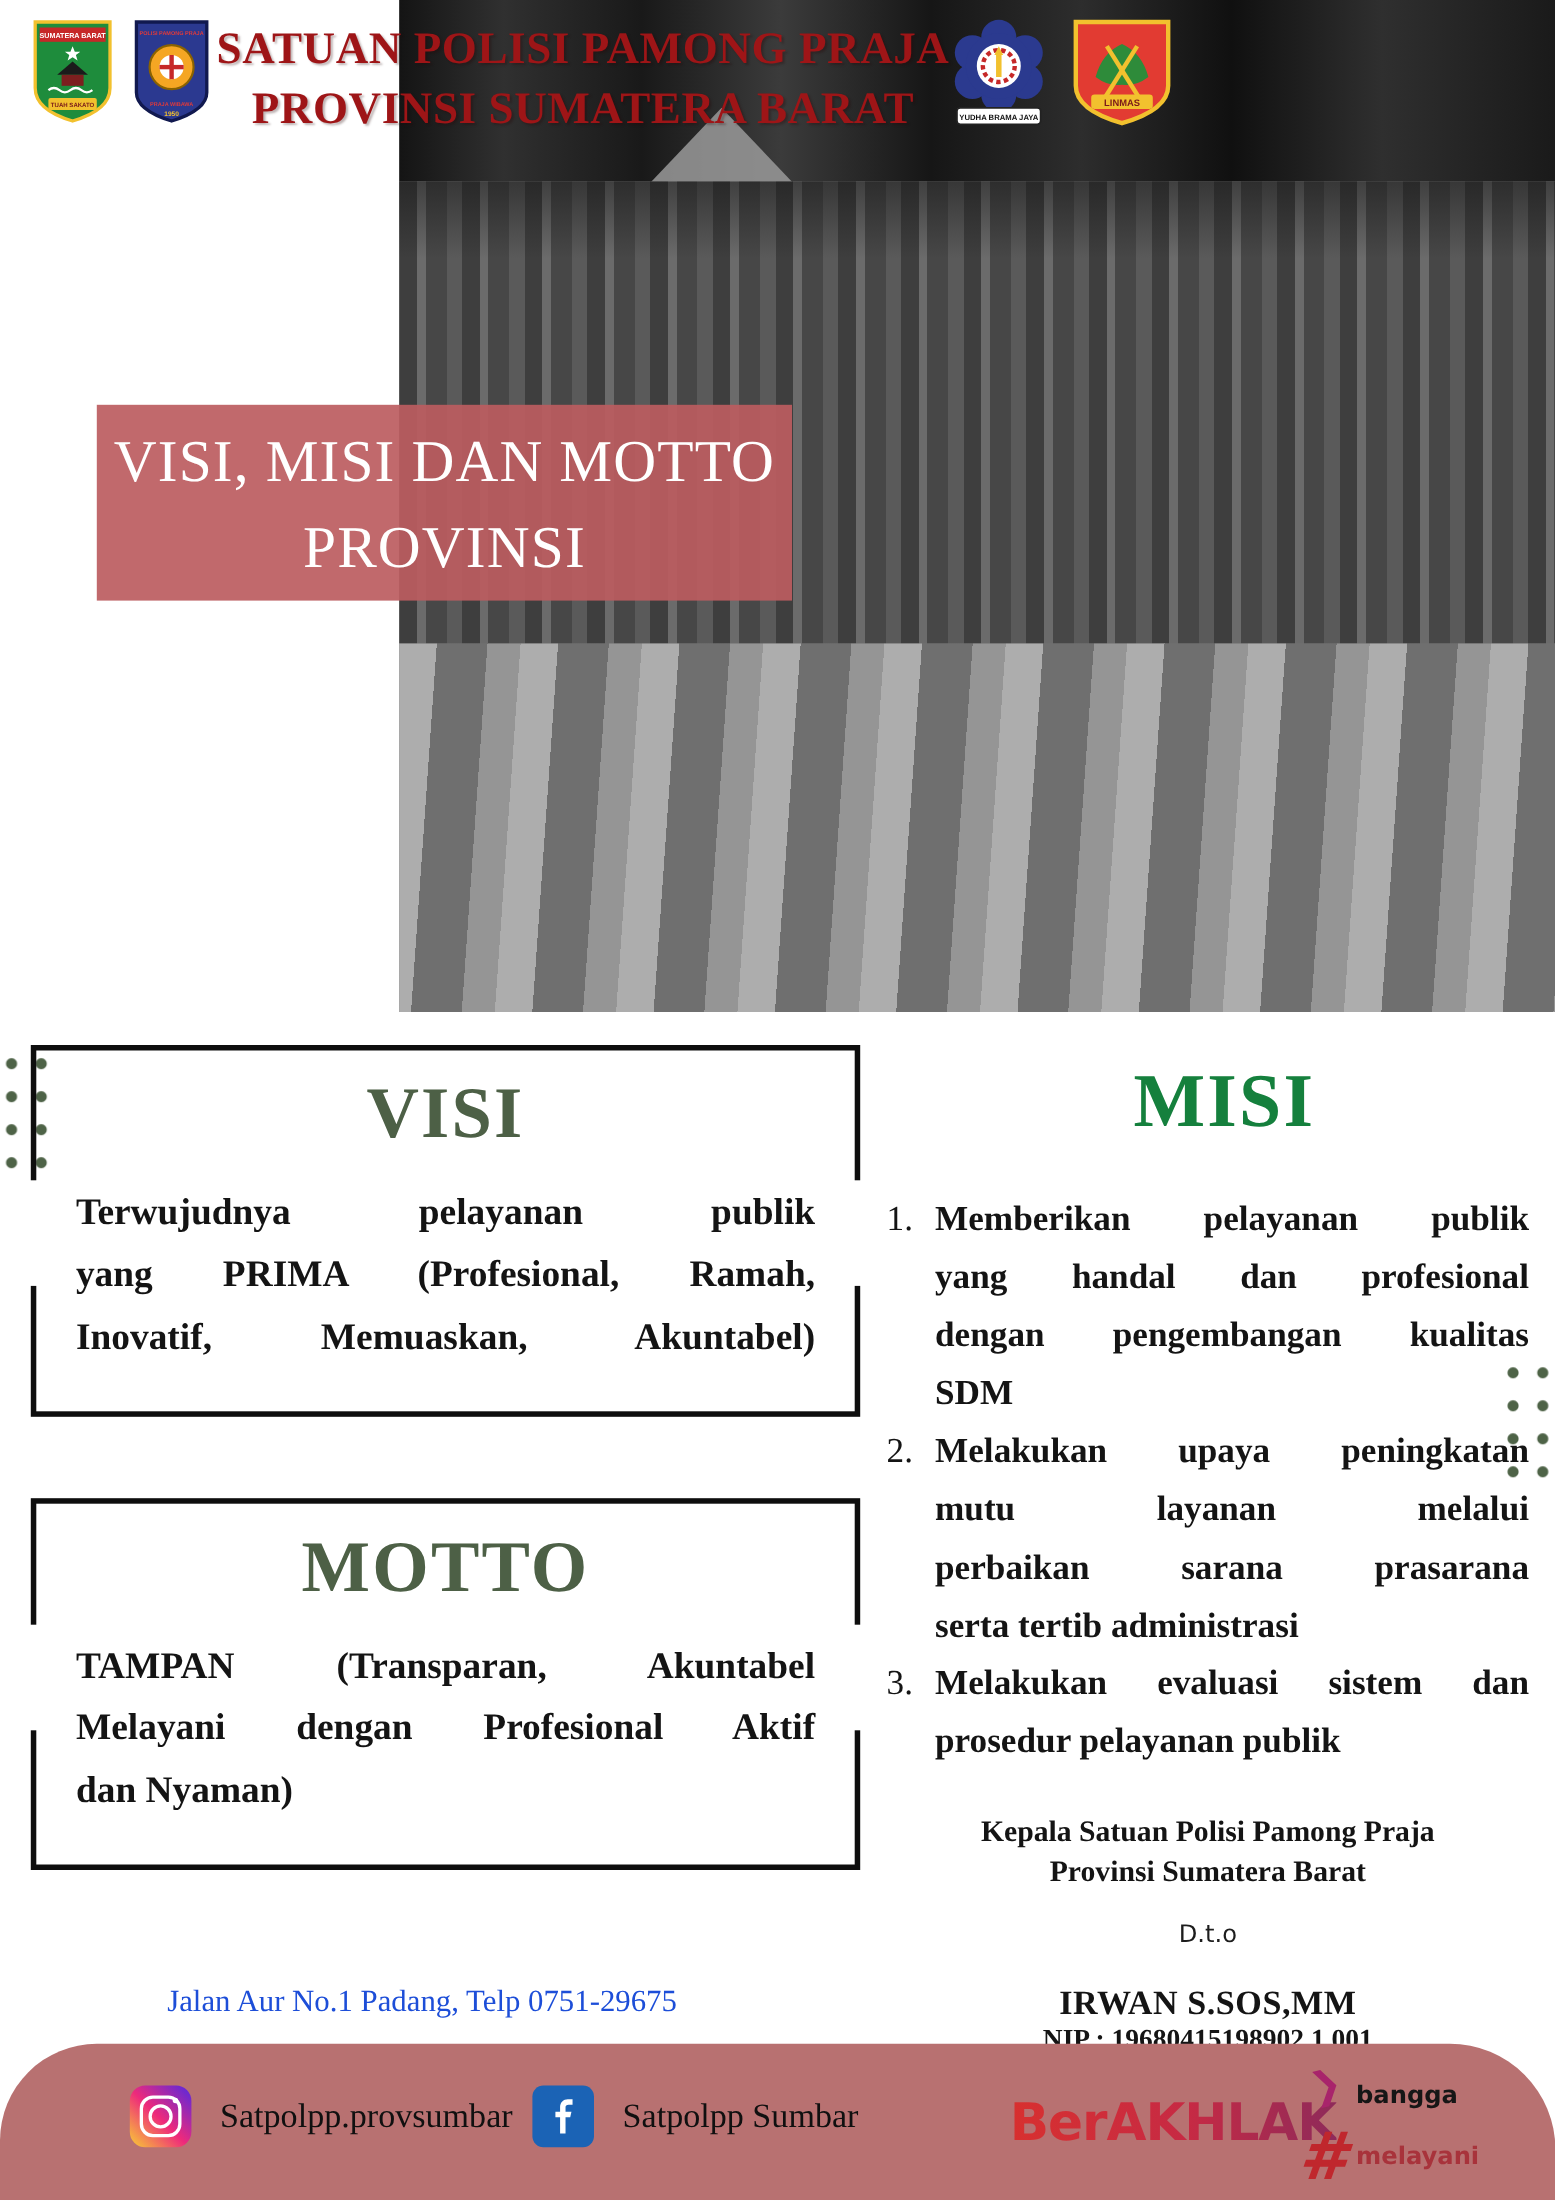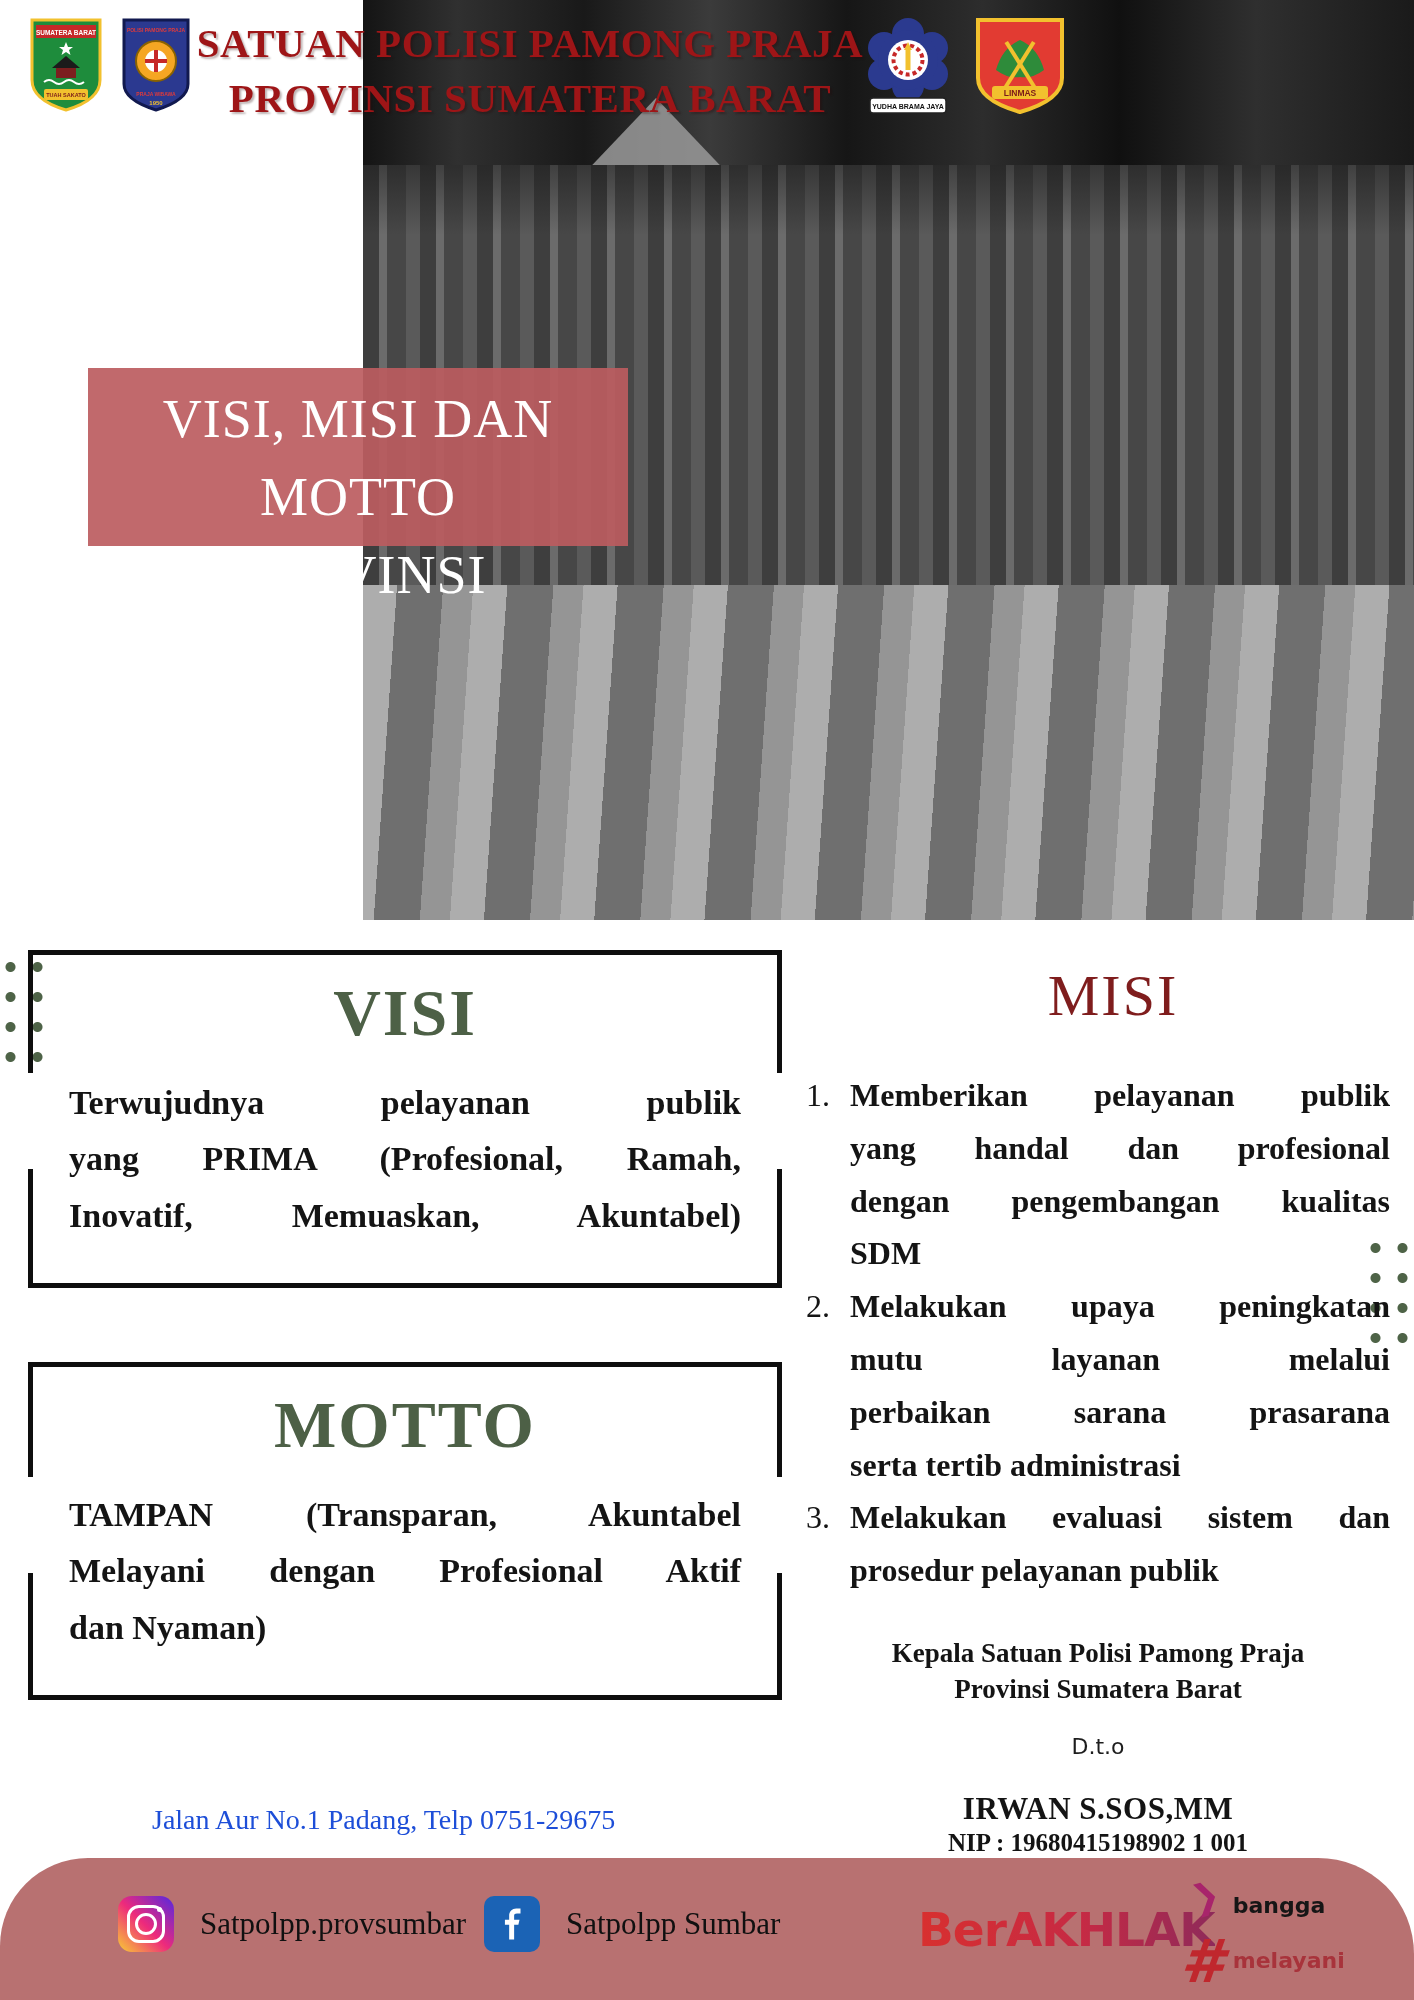--- a/index.html
+++ b/index.html
@@ -18,40 +18,40 @@
   .photo-grass{position:absolute;left:0;top:585px;right:0;height:335px;
     background:repeating-linear-gradient(94deg,#adadad 0 34px,#6f6f6f 34px 80px,#959595 80px 110px);}
 
   
   .brand-title{position:absolute;left:172px;top:16px;width:716px;text-align:center;
     font-weight:700;font-size:41px;line-height:1.34;color:#9e1517;letter-spacing:.5px;
     text-shadow:2px 2px 2px rgba(40,5,5,.3);}
   .logo{position:absolute;}
 
   
-  .banner{position:absolute;left:88px;top:368px;width:540px;height:178px;
+  .banner{position:absolute;left:88px;top:368px;width:632px;height:178px;
     background:rgba(188,92,96,.92);color:#fff;text-align:center;
     font-size:54px;line-height:78px;padding-top:12px;box-sizing:border-box;letter-spacing:1px;}
 
   
   .frame{position:absolute;border:5px solid #0e0e0e;box-sizing:border-box;background:transparent;z-index:2;}
   .frame .gap{position:absolute;width:9px;background:#ffffff;}
   .frame .gap.gl{left:-7px;}
   .frame .gap.gr{right:-7px;}
   .box-title{font-size:66px;font-weight:700;color:#4d6046;text-align:center;margin-top:20px;letter-spacing:2px;}
   .box-text{margin:24px 36px 0;font-size:34px;font-weight:700;color:#141414;line-height:1.66;}
   .jl{display:block;text-align:justify;text-align-last:justify;}
   .ll{display:block;text-align:left;}
 
   .visi-box{left:28px;top:950px;width:754px;height:338px;}
   .motto-box{left:28px;top:1362px;width:754px;height:338px;}
 
   
   .misi-col{position:absolute;left:806px;top:962px;width:584px;z-index:2;}
-  .misi-title{font-size:58px;font-weight:400;color:#7f1d1d;text-align:center;margin-left:30px;letter-spacing:2px;}
+  .misi-title{font-size:69px;font-weight:700;color:#15803d;text-align:center;margin-left:30px;letter-spacing:2px;}
   .misi-list{margin:40px 0 0;padding:0;list-style:none;font-size:32px;line-height:1.65;}
   .misi-list li{position:relative;padding-left:44px;font-weight:700;}
   .misi-list .num{position:absolute;left:0;top:0;font-weight:400;}
 
   .sig{ text-align:center;margin-top:38px;}
   .sig-role{font-size:27px;font-weight:700;line-height:1.35;}
   .sig-dto{font-family:"DejaVu Sans",sans-serif;font-size:22px;font-weight:400;color:#1d1d1d;margin-top:26px;}
   .sig-name{font-size:31px;font-weight:700;margin-top:32px;letter-spacing:.5px;}
   .sig-nip{font-size:25px;font-weight:700;margin-top:2px;}
 

